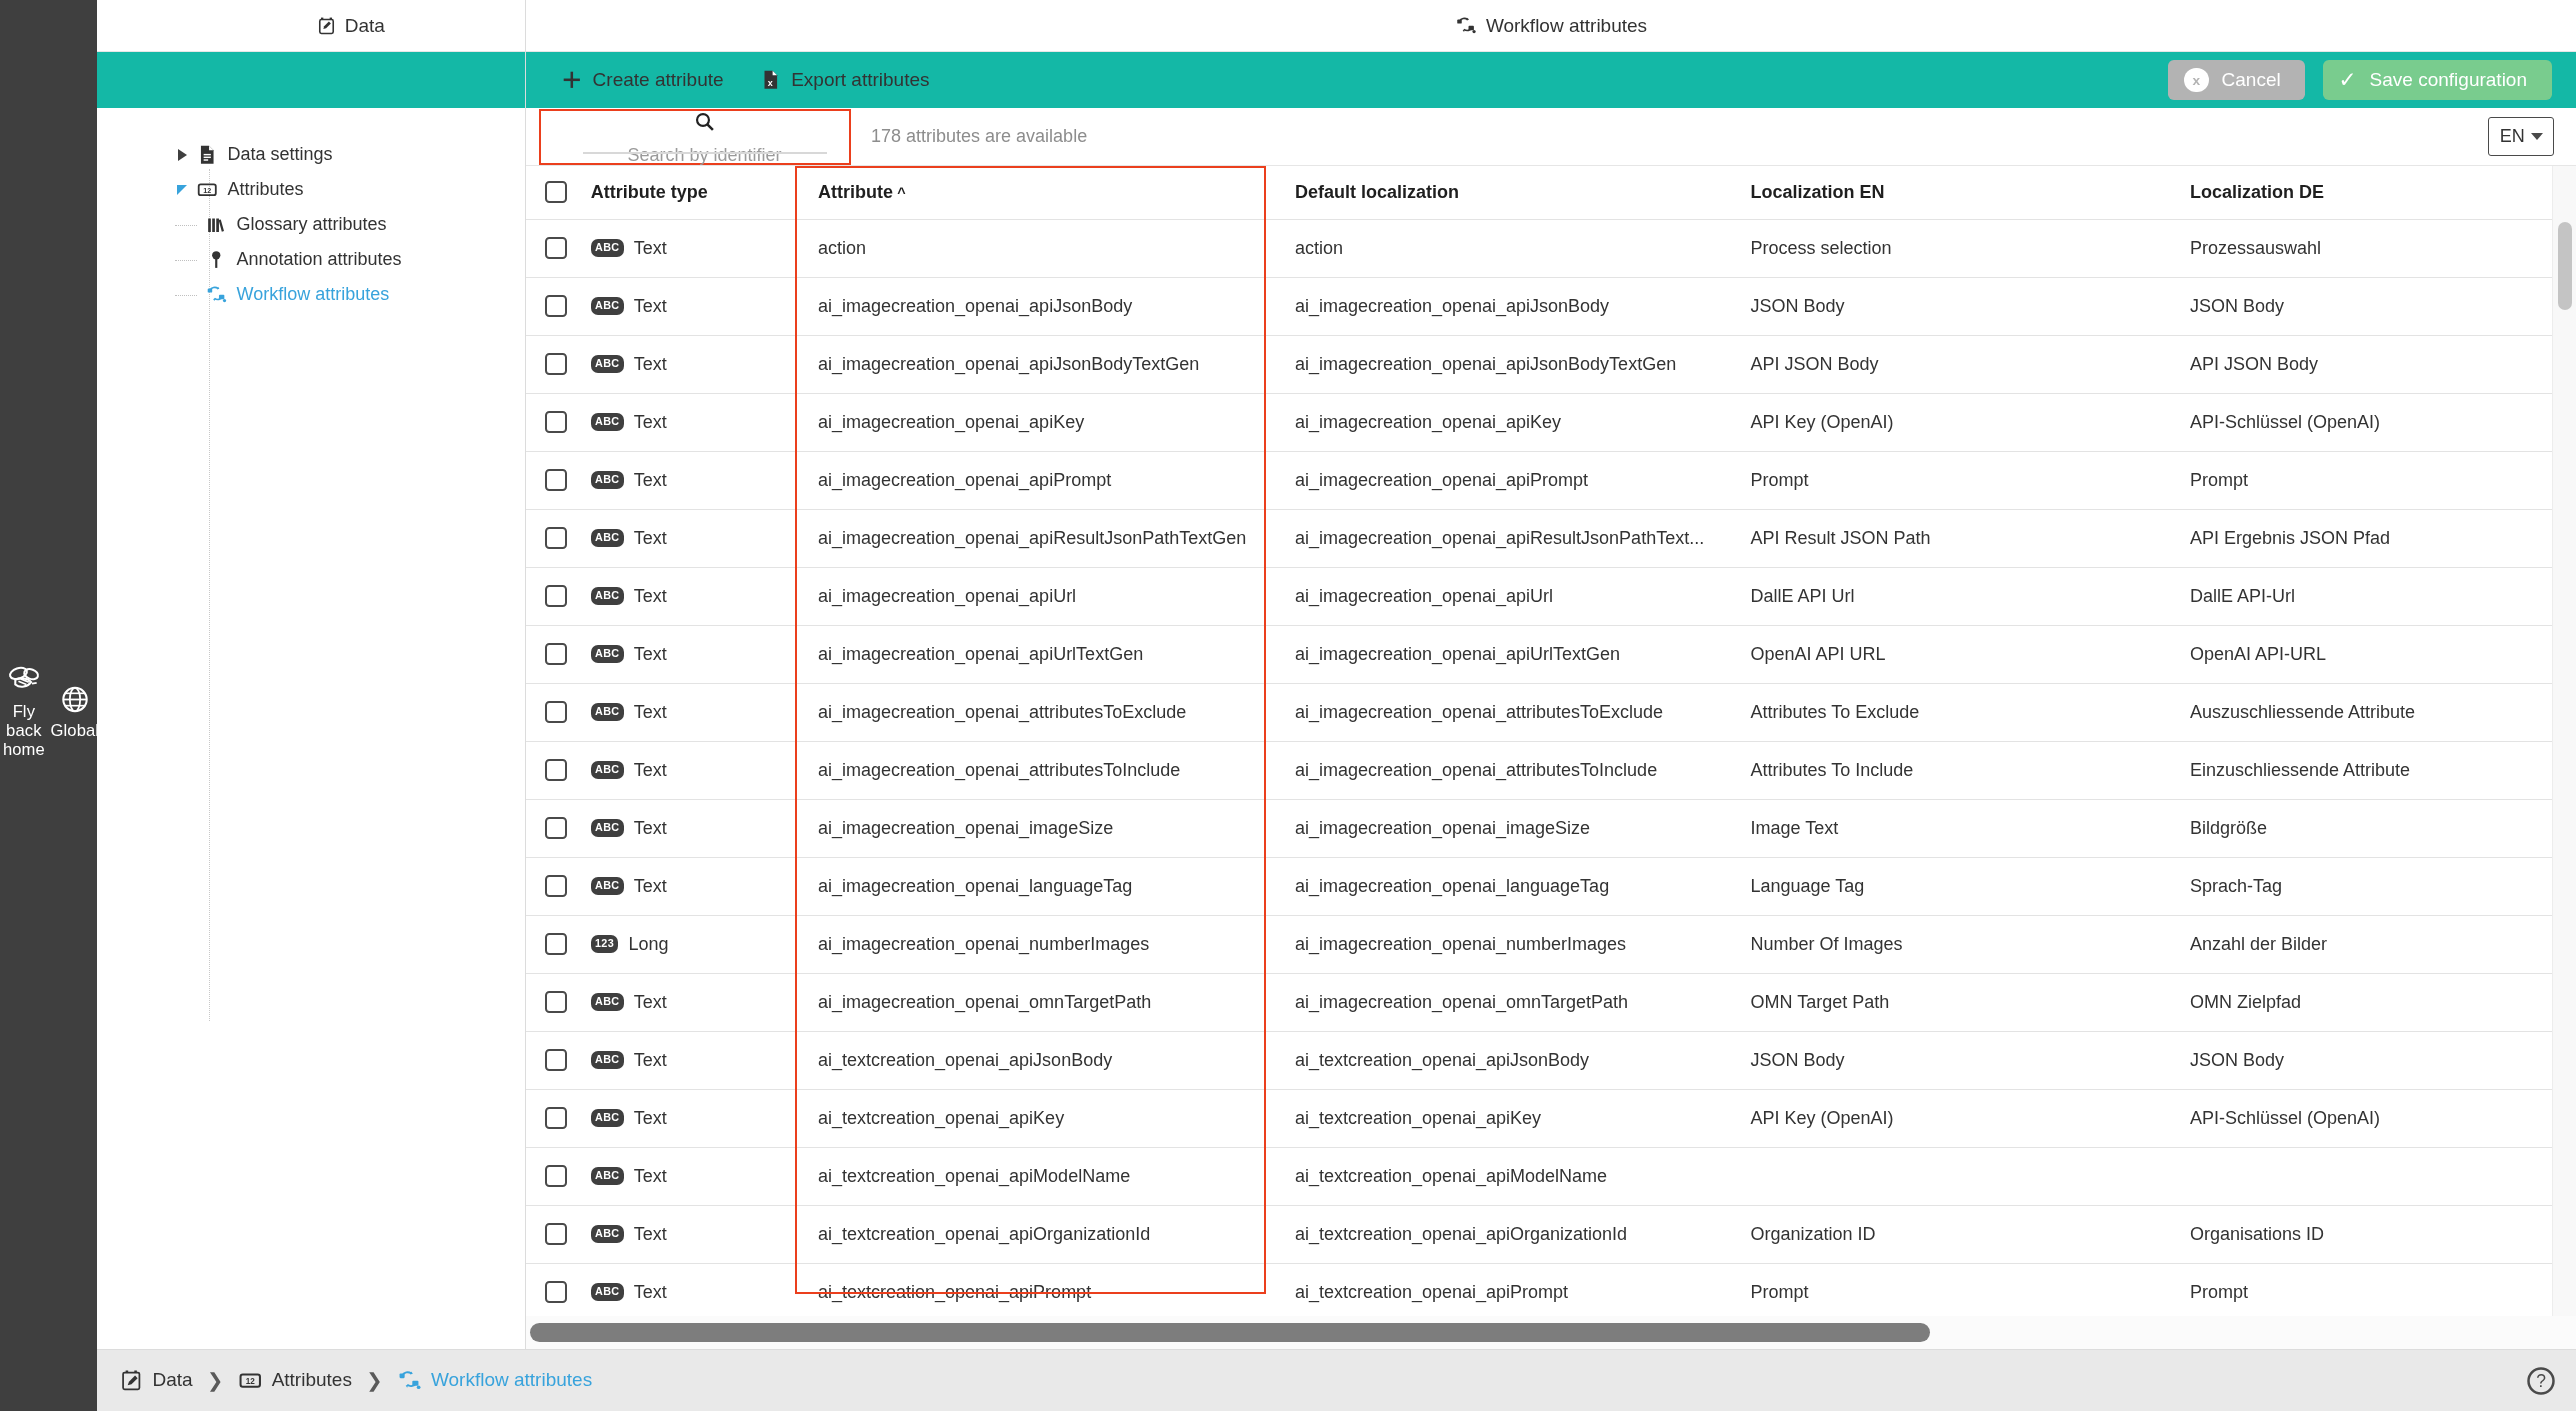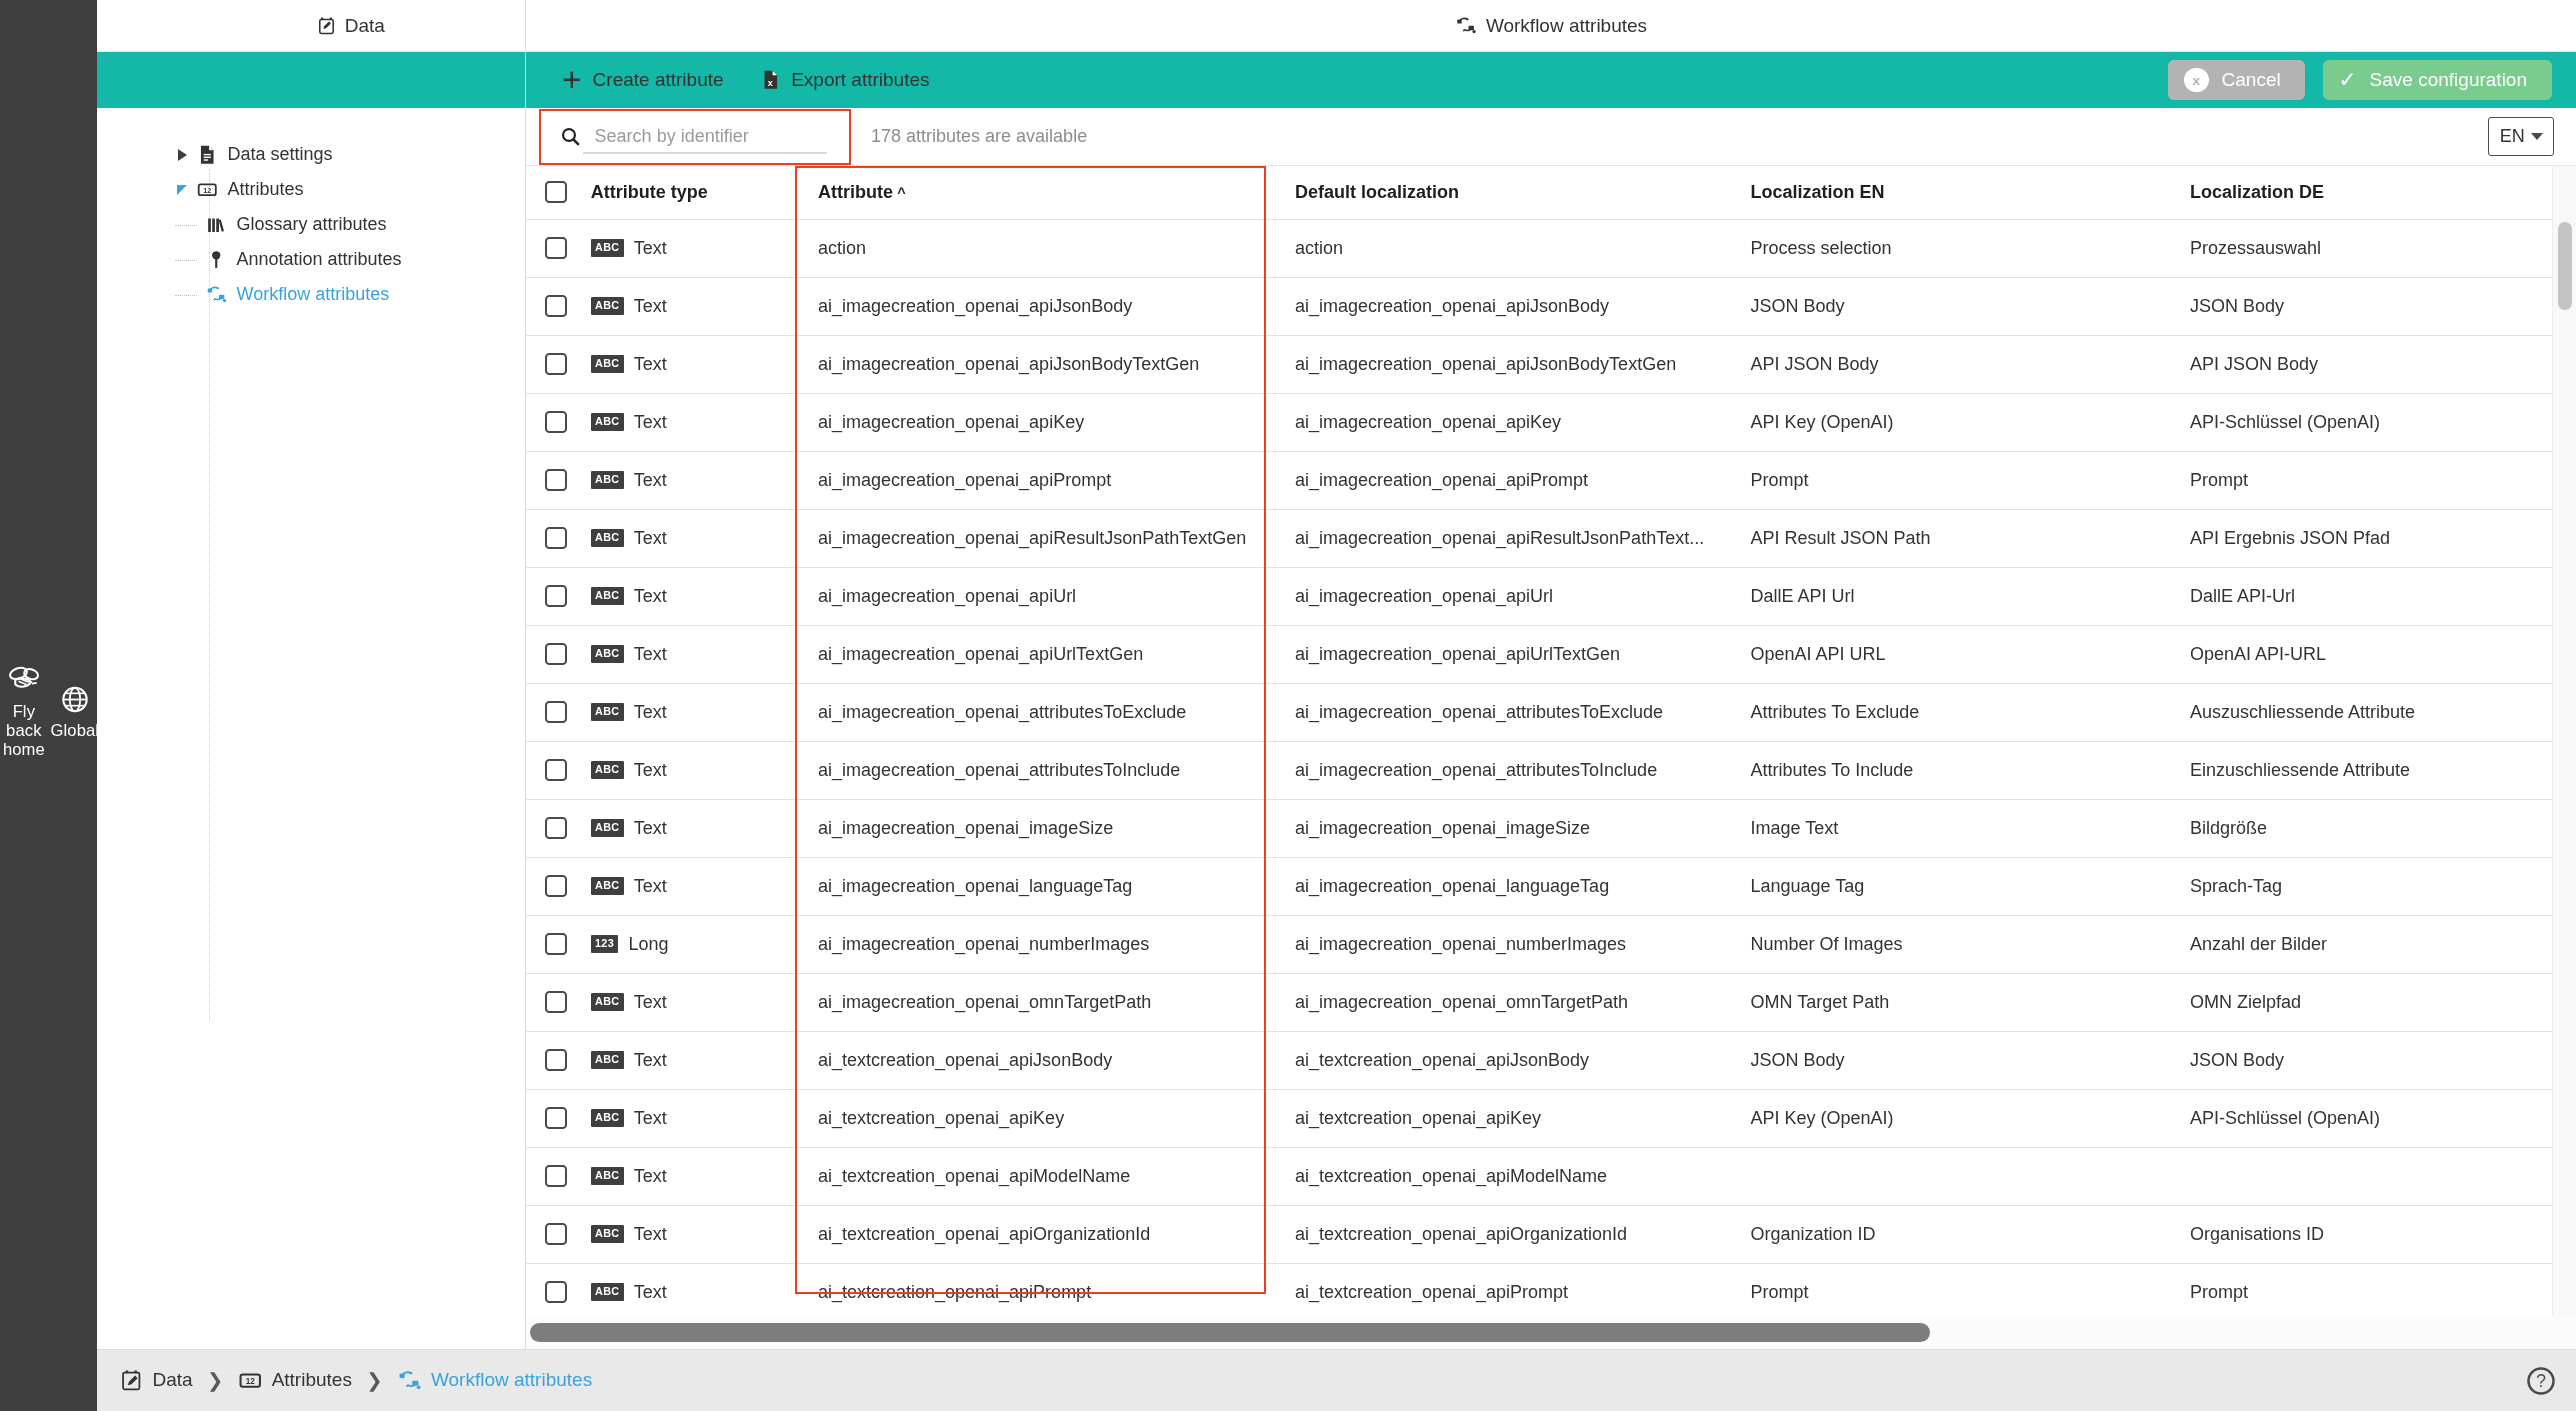--- a/index.html
+++ b/index.html
@@ -132,21 +132,21 @@
   
   #searchrow {
     height: 58px; flex: 0 0 58px; background: #fff;
     display: flex; align-items: center; position: relative;
     border-bottom: 0.7px solid #e6e6e6;
   }
   #searchbox {
     margin-left: 13px; width: 312px; height: 56px;
     border: 2.9px solid #eb3f1d; background: #fff;
     display: flex; align-items: center; position: relative;
-    padding-left: 19px; gap: 13px;
+    padding-left: 19px; gap: 13px; flex-direction: column;
   }
   #searchbox .underline {
     position: absolute; left: 42px; right: 21.6px; bottom: 8.7px;
     border-bottom: 2.2px solid #d8d8d8;
   }
   .searchph { font-size: 18px; color: #9a9a9a; }
   #availcount { margin-left: 20px; font-size: 18px; color: #8d8d8d; text-align: center; }
   #lang {
     margin-left: auto; margin-right: 21.6px;
     width: 66px; height: 39px; border: 1.4px solid #4a4a4a; border-radius: 3px;
@@ -180,21 +180,21 @@
   col.c-en { width: 433px; }
   col.c-de { width: 375px; }
   .chk {
     width: 22.4px; height: 22.4px; border: 2.2px solid #4a4a4a; border-radius: 4.3px;
     background: #fff; cursor: pointer; display: block;
   }
   td.cell-chk, th.cell-chk { padding-left: 16px; }
   .typecell { display: flex; align-items: center; gap: 10px; }
   .typebadge {
     background: #3f3f3f; color: #fff; font-size: 10.8px; font-weight: bold;
-    padding: 2.9px 4.3px; border-radius: 1px; letter-spacing: 0.4px;
+    padding: 2.9px 4.3px; border-radius: 7px; letter-spacing: 0.4px;
     font-family: "Liberation Sans", sans-serif; line-height: 1.1;
   }
   .sortcaret { font-size: 14.4px; margin-left: 4.3px; display: inline-block; }
 
   
   #identhl {
     position: absolute; pointer-events: none;
     border: 2.9px solid #eb3f1d;
     left: 269px; top: 0; width: 471px; height: 1128px;
     z-index: 6;

